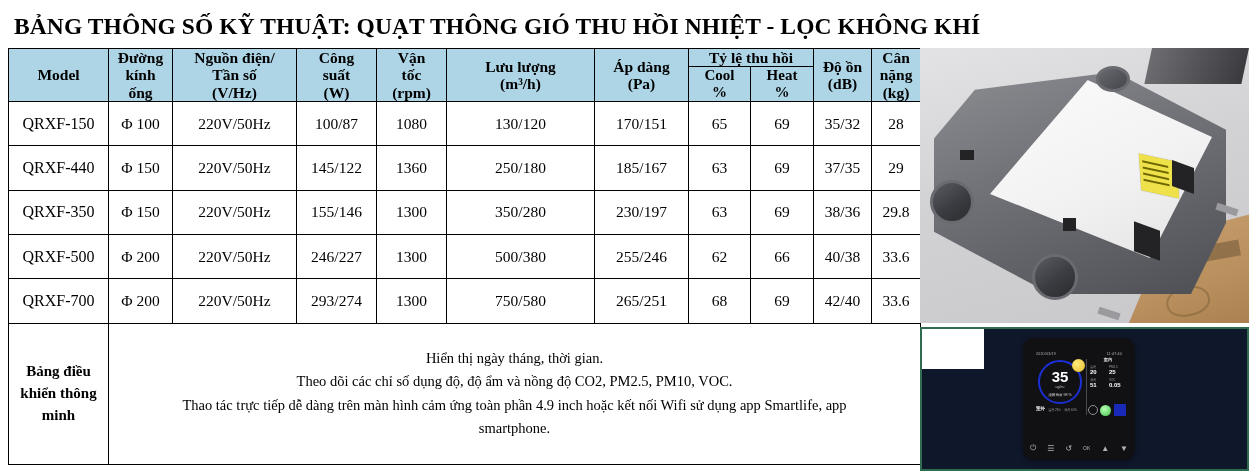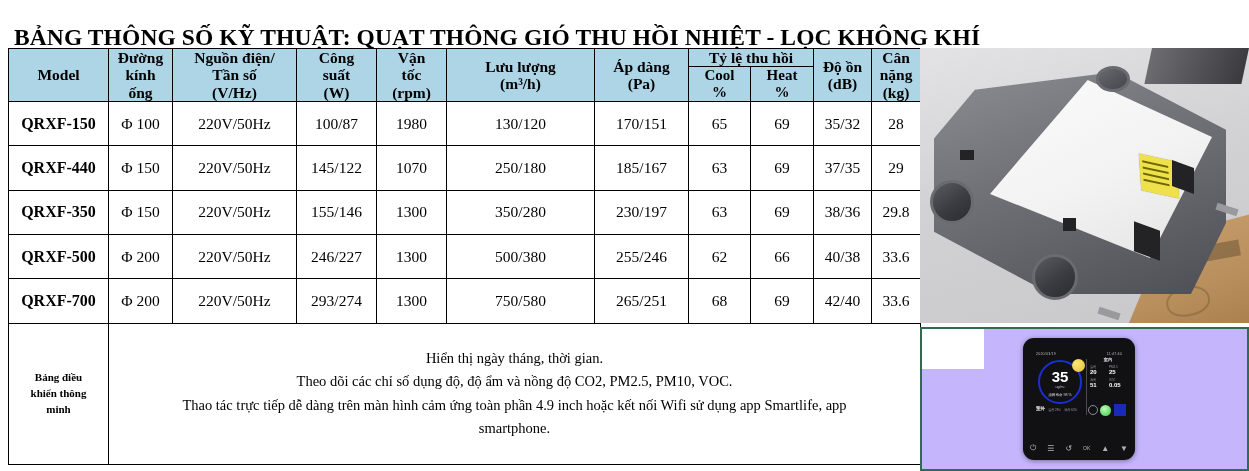--- a/index.html
+++ b/index.html
@@ -14,21 +14,21 @@
     position: relative;
   }
   #page {
     width: 1249px; height: 471px;
     position: relative;
   }
 
   
   .title-bar {
     position: absolute;
-    left: 0; top: 15px;
+    left: 0; top: 4px;
     width: 1249px; height: 44px;
     display: flex;
     align-items: center;
     padding-left: 14px;
   }
   .title-text {
     font-family: "Liberation Serif", "DejaVu Serif", serif;
     font-weight: bold;
     font-size: 23.5px;
     letter-spacing: 0.1px;
@@ -64,29 +64,29 @@
   }
   thead th.sub {
     font-size: 15px;
   }
   tbody td {
     background: #ffffff;
     font-size: 15.5px;
     height: 42px;
   }
   tbody td.model {
-    font-weight: bold;
+    font-weight: normal;
     font-size: 16px;
   }
   tbody tr.note-row td {
     height: 134px;
   }
   td.note-label {
     font-weight: bold;
-    font-size: 11px;
+    font-size: 15px;
     line-height: 1.45;
   }
   td.note-body {
     font-size: 14.5px;
     line-height: 1.62;
     text-align: center;
     padding: 4px 10px;
   }
   td.note-body .nb-line { display: block; }
 
@@ -200,21 +200,21 @@
   }
   .br1 { left: 288px; top: 148px; width: 22px; height: 7px; transform: rotate(18deg); }
   .br2 { left: 170px; top: 252px; width: 22px; height: 7px; transform: rotate(18deg); }
 
   
   .panel-photo {
     position: absolute;
     left: 920px; top: 327px;
     width: 329px; height: 144px;
     border: 2px solid #2f6b4f;
-    background: #c4b5fd;
+    background: #0f172a;
     overflow: hidden;
   }
   .panel-photo .white-block {
     position: absolute; left: 0; top: 0; width: 62px; height: 40px;
     background: #ffffff;
   }
   .panel-device {
     position: absolute;
     left: 101px; top: 9px;
     width: 112px; height: 122px;
@@ -377,34 +377,34 @@
             <span>%</span>
           </th>
         </tr>
       </thead>
       <tbody>
         <tr>
           <td class="model">QRXF-150</td>
           <td>Φ 100</td>
           <td>220V/50Hz</td>
           <td>100/87</td>
-          <td>1980</td>
+          <td>1080</td>
           <td>130/120</td>
           <td>170/151</td>
           <td>65</td>
           <td>69</td>
           <td>35/32</td>
           <td>28</td>
         </tr>
         <tr>
           <td class="model">QRXF-440</td>
           <td>Φ 150</td>
           <td>220V/50Hz</td>
           <td>145/122</td>
-          <td>1070</td>
+          <td>1360</td>
           <td>250/180</td>
           <td>185/167</td>
           <td>63</td>
           <td>69</td>
           <td>37/35</td>
           <td>29</td>
         </tr>
         <tr>
           <td class="model">QRXF-350</td>
           <td>Φ 150</td>

